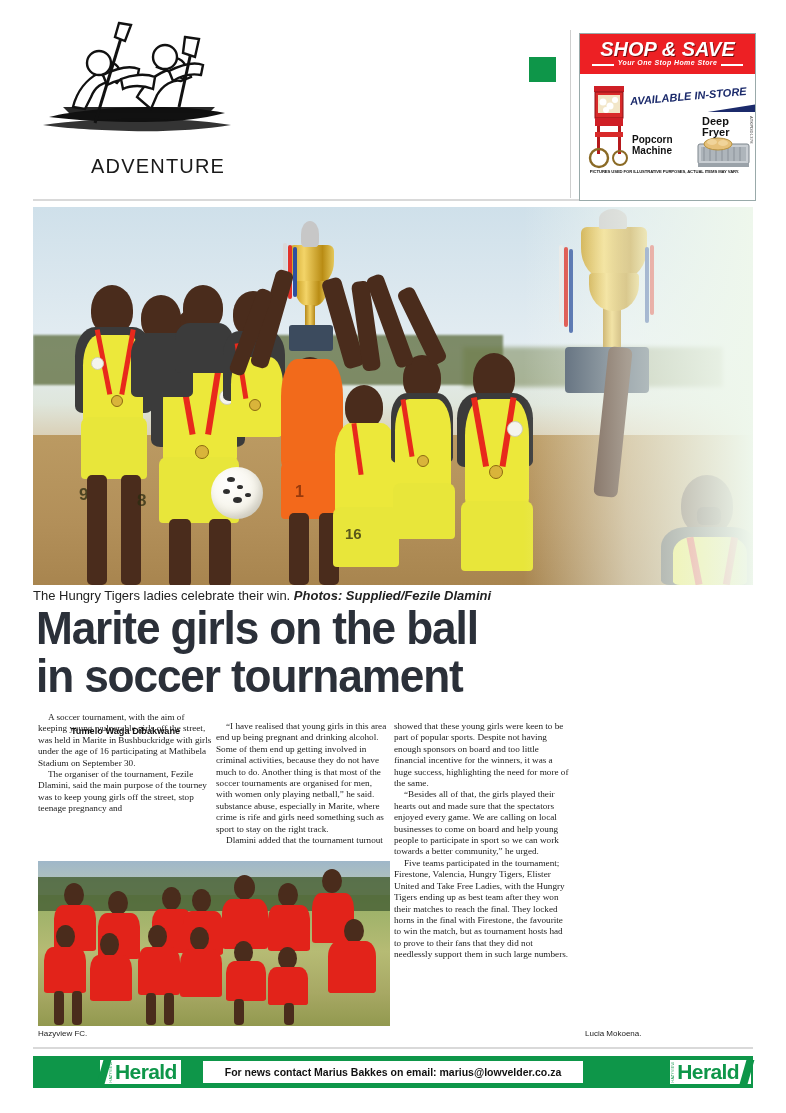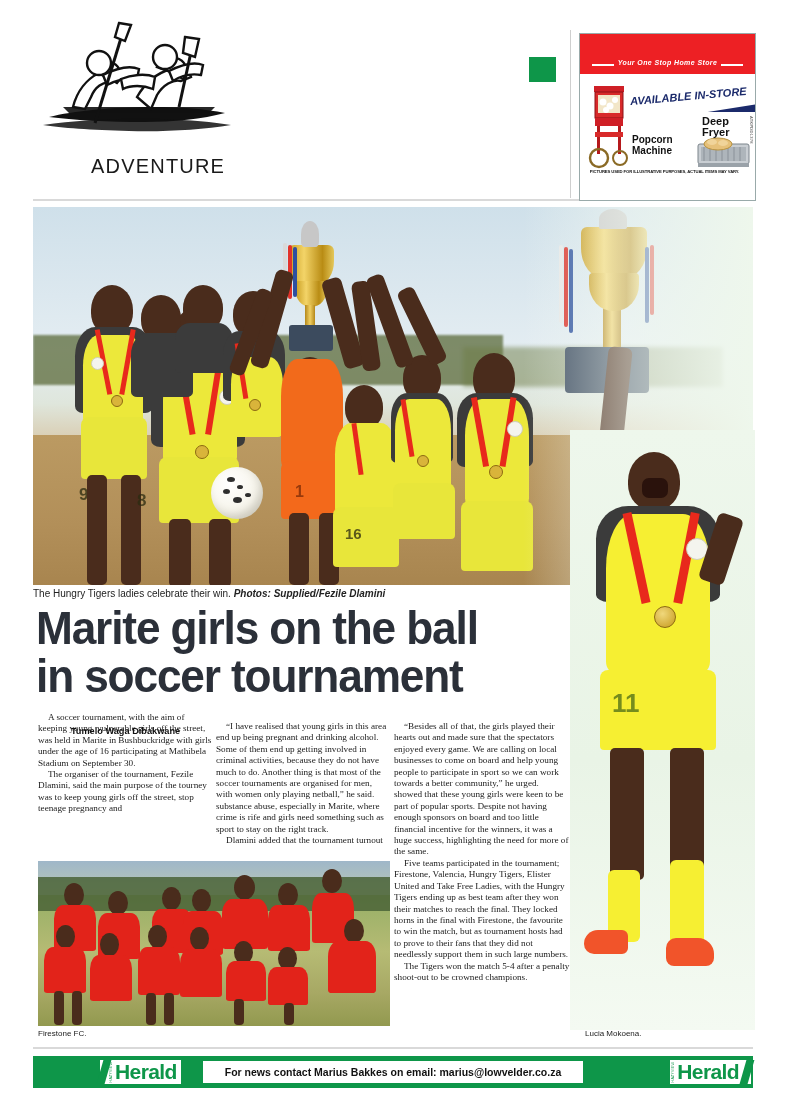--- a/index.html
+++ b/index.html
@@ -99,21 +99,21 @@
   .trophy-stem{position:absolute;background:linear-gradient(90deg,#b4871a,#f0cf62,#b4871a);}
   .trophy-base{position:absolute;background:#3c4b5e;border-radius:3px;}
   .ribbon{position:absolute;width:4px;border-radius:2px;}
 
   .ball{position:absolute;width:52px;height:52px;border-radius:50%;
         background:radial-gradient(circle at 36% 32%, #ffffff 0%, #f6f4ea 58%, #dcd7c4 100%);
         box-shadow:inset -4px -5px 8px rgba(0,0,0,.12);}
   .ball i{position:absolute;background:#2e2e2e;border-radius:50%;display:block;}
 
   .hero-cap{position:absolute;left:33px;top:588px;width:720px;
-            font-family:"Liberation Sans",sans-serif;font-size:10px;color:#222;}
+            font-family:"Liberation Sans",sans-serif;font-size:13px;color:#222;}
   .hero-cap b{font-style:italic;font-weight:bold;}
 
   
   .headline{
     position:absolute;left:36px;top:604px;width:530px;
     font-family:"Liberation Sans", sans-serif;
     font-weight:bold;font-size:47px;line-height:48px;
     color:#2b3039;letter-spacing:-1.2px;
     transform:scaleX(0.94);transform-origin:left top;
   }
@@ -205,20 +205,21 @@
       </svg>
 
       <div class="adventure">ADVENTURE</div>
     </div>
     <div class="green-chip"></div>
     <div class="mast-divider"></div>
     <div class="mast-rule"></div>
 
     <div class="ad">
       <div class="ad-top">
+        <div class="ad-logo">SHOP &amp; SAVE</div>
         <div class="ad-tag">Your One Stop Home Store</div>
       </div>
       <div class="ad-body">
         <div class="ad-diag"></div>
         <div class="ad-avail">AVAILABLE IN-STORE</div>
         <div class="ad-white-pan"></div>
 
         <svg class="popcorn" viewBox="0 0 46 88">
           <rect x="8" y="4" width="30" height="6" fill="#cf1f26"></rect>
           <rect x="9" y="10" width="28" height="26" fill="#d82a2a" stroke="#8d1316"></rect>
@@ -407,24 +408,23 @@
     <p>The organiser of the tournament, Fezile Dlamini, said the main purpose of the tourney was to keep young girls off the street, stop teenage pregnancy and</p>
   </div>
 
   <div class="col" id="col2">
     <p>“I have realised that young girls in this area end up being pregnant and drinking alcohol. Some of them end up getting involved in criminal activities, because they do not have much to do. Another thing is that most of the soccer tournaments are organised for men, with women only playing netball,” he said.</p>
     <p style="text-indent:0">substance abuse, especially in Marite, where crime is rife and girls need something such as sport to stay on the right track.</p>
     <p>Dlamini added that the tournament turnout</p>
   </div>
 
   <div class="col" id="col3">
+    <p style="text-indent:0">showed that these young girls were keen to be part of popular sports. Despite not having enough sponsors on board and too little financial incentive for the winners, it was a huge success, highlighting the need for more of the same.</p>
     <p>“Besides all of that, the girls played their hearts out and made sure that the spectators enjoyed every game. We are calling on local businesses to come on board and help young people to participate in sport so we can work towards a better community,” he urged.</p>
-    <p style="text-indent:0">showed that these young girls were keen to be part of popular sports. Despite not having enough sponsors on board and too little financial incentive for the winners, it was a huge success, highlighting the need for more of the same.</p>
     <p>Five teams participated in the tournament; Firestone, Valencia, Hungry Tigers, Elister United and Take Free Ladies, with the Hungry Tigers ending up as best team after they won their matches to reach the final. They locked horns in the final with Firestone, the favourite to win the match, but as tournament hosts had to prove to their fans that they did not needlessly support them in such large numbers.</p>
-    <p>The Tigers won the match 5-4 after a penalty shoot-out to be crowned champions.</p>
   </div>
 
   <div class="firestone">
     <div class="fs-sky"></div>
     <div class="fs-trees"></div>
     <div>
       <div class="fs-head" style="left:26px;top:22px;width:20px;height:24px;"></div>
       <div class="fs-kit" style="left:16px;top:44px;width:42px;height:46px;"></div>
       <div class="fs-head" style="left:70px;top:30px;width:20px;height:24px;"></div>
       <div class="fs-kit" style="left:60px;top:52px;width:42px;height:46px;"></div>
@@ -455,42 +455,22 @@
       <div class="fs-head" style="left:306px;top:58px;width:20px;height:24px;"></div>
       <div class="fs-kit" style="left:290px;top:80px;width:48px;height:52px;"></div>
       <div class="fs-leg" style="left:16px;top:130px;width:10px;height:34px;"></div>
       <div class="fs-leg" style="left:34px;top:130px;width:10px;height:34px;"></div>
       <div class="fs-leg" style="left:108px;top:132px;width:10px;height:32px;"></div>
       <div class="fs-leg" style="left:126px;top:132px;width:10px;height:32px;"></div>
       <div class="fs-leg" style="left:196px;top:138px;width:10px;height:26px;"></div>
       <div class="fs-leg" style="left:246px;top:142px;width:10px;height:22px;"></div>
     </div>
   </div>
-  <div class="cap-fire">Firestone FC.</div>
-
-  <div class="cutout">
-    <div class="cut-bg"></div>
-    <div class="head" style="left:58px;top:22px;width:52px;height:58px;"></div>
-    <div style="position:absolute;left:72px;top:48px;width:26px;height:20px;background:#2a120c;border-radius:7px;"></div>
-    <div class="jersey dark" style="left:26px;top:76px;width:124px;height:96px;"></div>
-    <div class="jersey" style="left:36px;top:84px;width:104px;height:160px;background:#f6ef32;"></div>
-    <div class="medal-ribbon" style="left:62px;top:82px;width:9px;height:92px;transform:rotate(-12deg);"></div>
-    <div class="medal-ribbon" style="left:112px;top:82px;width:9px;height:92px;transform:rotate(11deg);"></div>
-    <div class="medal-disc" style="left:84px;top:176px;width:20px;height:20px;background:radial-gradient(circle at 38% 34%,#f0d87c,#c79a1c);"></div>
-    <div class="logo-badge" style="left:116px;top:108px;width:20px;height:20px;"></div>
-    <div class="shorts" style="left:30px;top:240px;width:116px;height:80px;background:#f6ef32;"></div>
-    <div class="num" style="left:42px;top:258px;font-size:26px;color:#4b6b16;">11</div>
-    <div class="leg" style="left:40px;top:318px;width:34px;height:132px;"></div>
-    <div class="leg" style="left:100px;top:318px;width:34px;height:132px;"></div>
-    <div style="position:absolute;left:38px;top:440px;width:32px;height:72px;background:#f6ef32;border-radius:6px;"></div>
-    <div style="position:absolute;left:100px;top:430px;width:34px;height:86px;background:#f6ef32;border-radius:6px;"></div>
-    <div style="position:absolute;left:14px;top:500px;width:44px;height:24px;background:#f1542a;border-radius:14px 6px 6px 10px;"></div>
-    <div style="position:absolute;left:96px;top:508px;width:48px;height:28px;background:#f1542a;border-radius:10px 16px 8px 8px;"></div>
-    <div class="arm" style="left:138px;top:84px;width:26px;height:70px;transform:rotate(18deg);"></div>
-  </div>
+  <div class="cap-fire">Hazyview FC.</div>
+
   <div class="cap-lucia">Lucia Mokoena.</div>
 
   <div class="foot-rule"></div>
   <div class="footer">
     <div class="foot-mid">
       <span>For news contact Marius Bakkes on email: marius@lowvelder.co.za</span>
     </div>
     <div class="foot-herald" id="heraldLeft">
       <div class="slash"></div>
       <div class="vt">HAZYVIEW</div>

